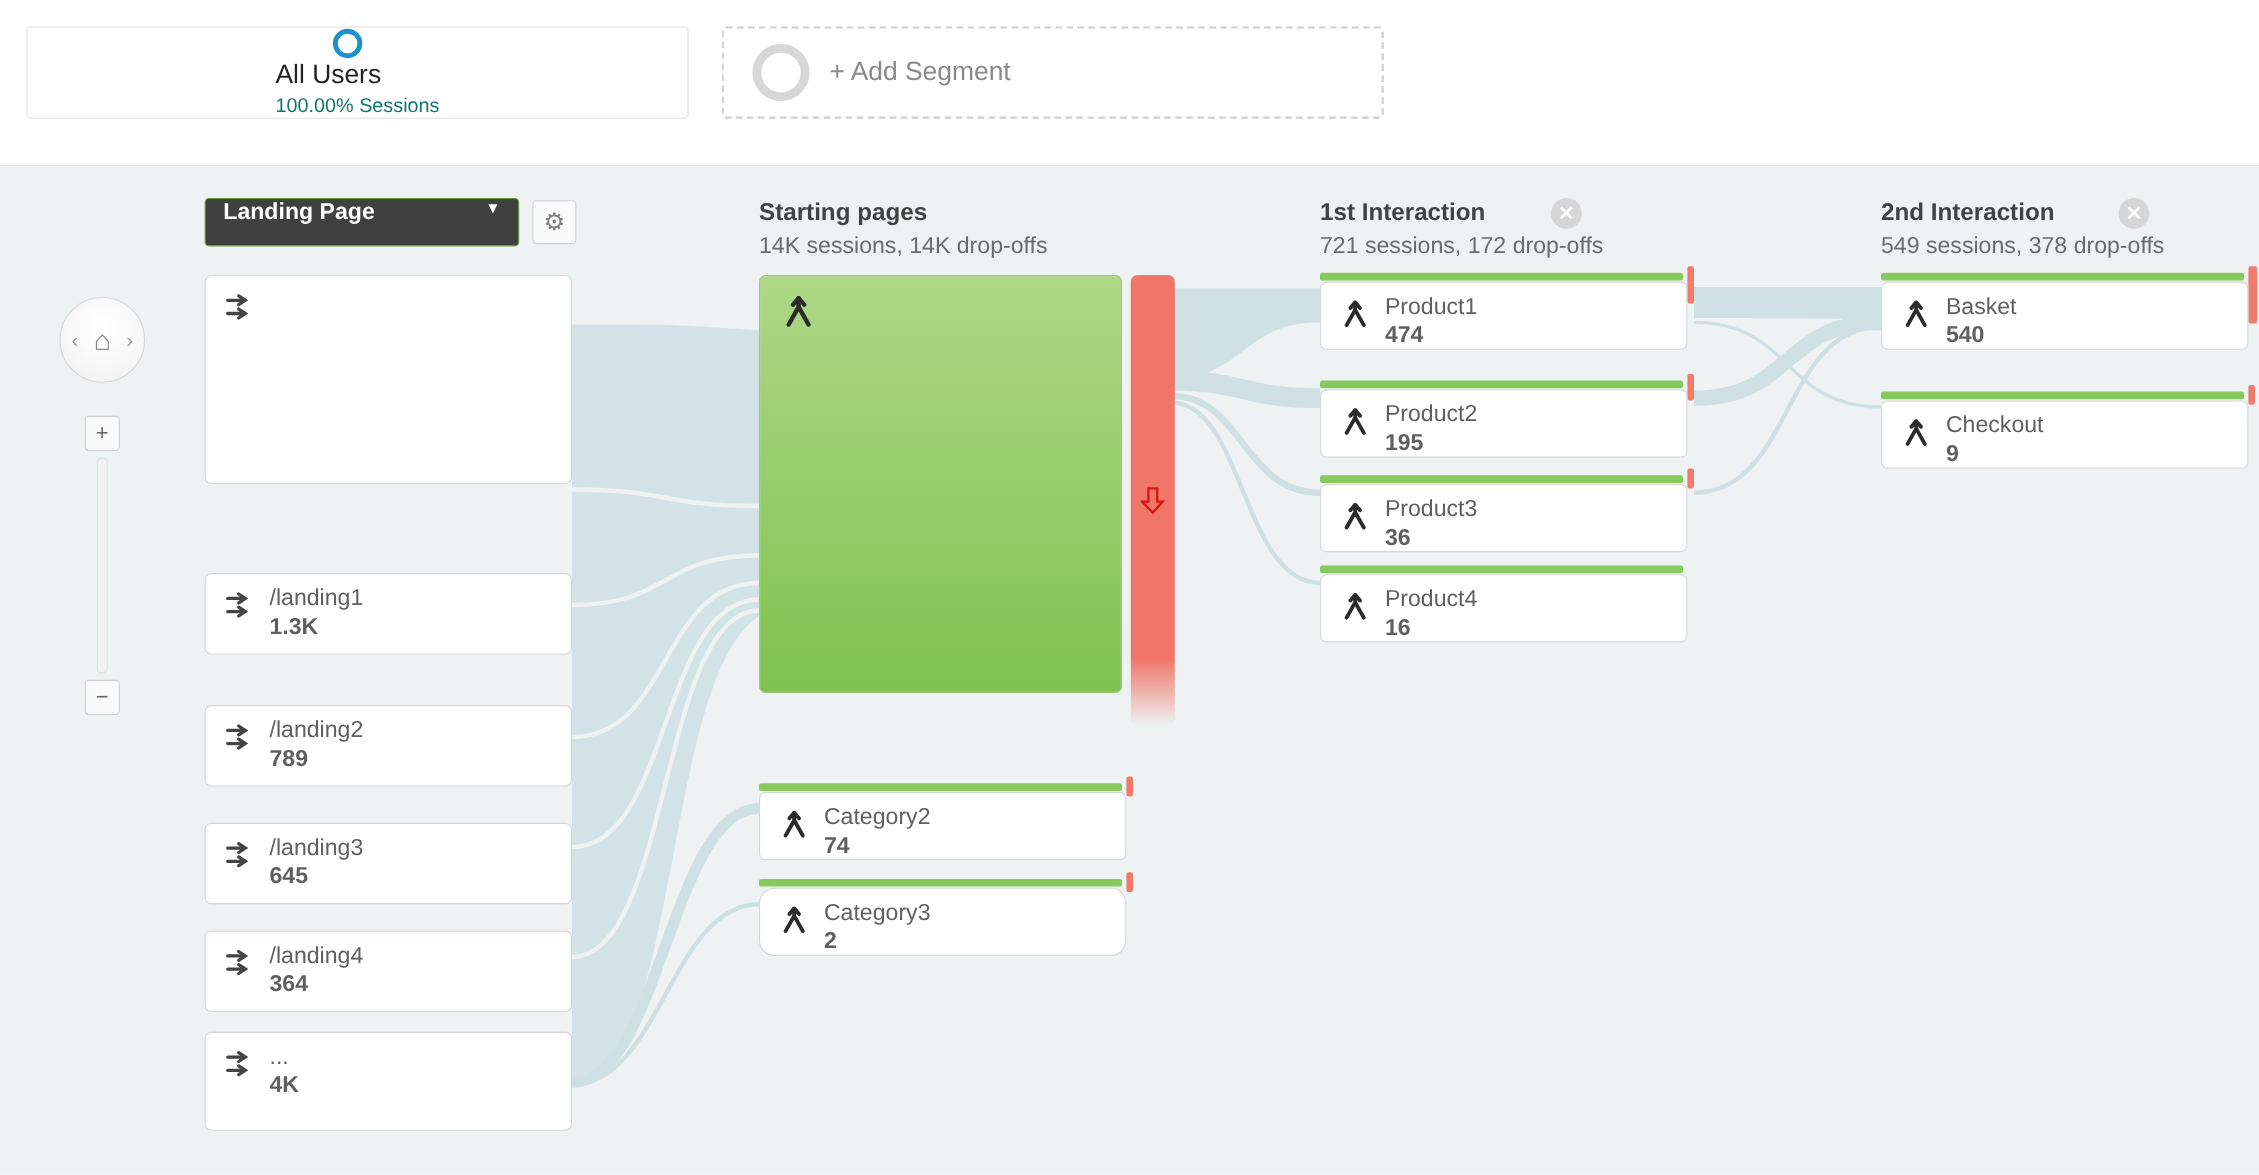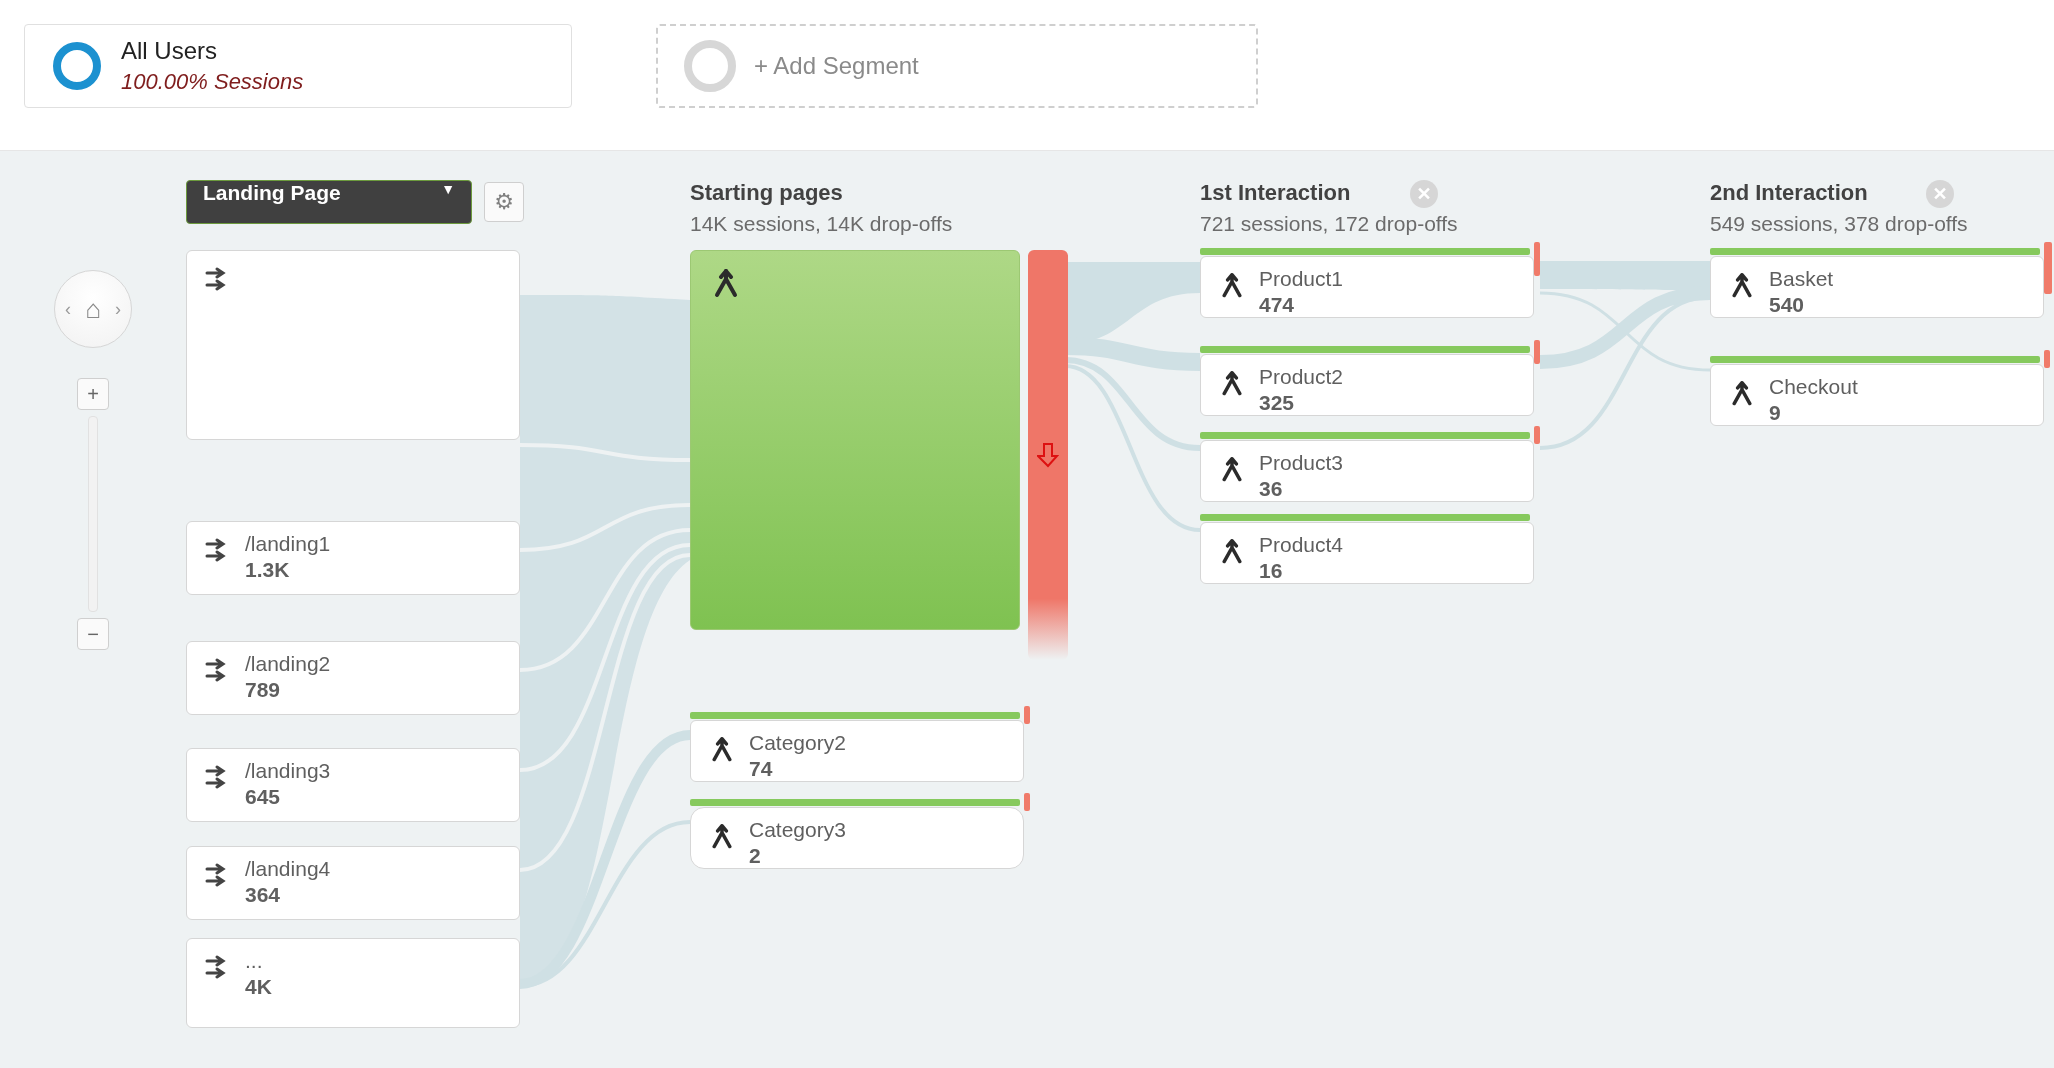--- a/index.html
+++ b/index.html
@@ -12,21 +12,21 @@
     display: flex;
     align-items: center;
     border: 1px solid #e0e0e0;
     border-radius: 4px;
     background: #fff;
     height: 84px;
     padding: 0 26px;
   }
   .segment-pill .ring { width: 52px; height: 52px; margin-right: 18px; }
   .segment-pill .title { font-size: 24px; color: #222; }
-  .segment-pill .sub   { font-size: 22px; color: #7f1d1d; margin-top: 4px; font-style: italic; }
+  .segment-pill .sub   { font-size: 18px; color: #0f766e; margin-top: 4px; }
 
   .segment-add {
     position: absolute;
     display: flex;
     align-items: center;
     border: 2px dashed #cfcfcf;
     border-radius: 4px;
     background: #fff;
     height: 84px;
     padding: 0 26px;
@@ -172,21 +172,21 @@
 
   <path d="M 1540 261 C 1640 261 1620 261 1710 261 L 1710 290 C 1620 290 1640 289 1540 289 Z" fill="#cfe0e4"></path>
 
   <path d="M 1540 362 C 1630 362 1620 293 1710 293" stroke="#cfe0e4" stroke-width="14" fill="none"></path>
 
   <path d="M 1540 448 C 1630 448 1620 297 1710 297" stroke="#cfe0e4" stroke-width="4" fill="none"></path>
 
   <path d="M 1540 293 C 1630 293 1620 370 1710 370" stroke="#cfe0e4" stroke-width="3" fill="none"></path>
 </svg>
 
-<div class="segment-pill" style="left:24px; top:24px; width:548px;">
+<div class="segment-pill" style="left:24px; top:24px; width:602px;flex-direction:column;">
   <svg class="ring" viewBox="0 0 52 52">
     <circle cx="26" cy="26" r="20" fill="none" stroke="#1c91d0" stroke-width="8"></circle>
   </svg>
   <div>
     <div class="title">All Users</div>
     <div class="sub">100.00% Sessions</div>
   </div>
 </div>
 
 <div class="segment-add" style="left:656px; top:24px; width:602px;">
@@ -354,21 +354,21 @@
 <div class="top-bar green" style="left:1200px; top:346px; width:330px;"></div>
 <div class="drop-tick" style="left:1534px; top:340px; height:24px;"></div>
 <div class="node" style="left:1200px; top:354px; width:334px; height:62px;">
   <div class="icon">
     <svg width="26" height="26" viewBox="0 0 30 30">
         <path d="M6 26 L15 10 L24 26 M15 10 L15 4 M10 8 L15 2 L20 8" stroke="#2b2b2b" stroke-width="4" fill="none" stroke-linecap="round" stroke-linejoin="round"></path>
       </svg>
   </div>
   <div>
     <div class="label">Product2</div>
-    <div class="value">325</div>
+    <div class="value">195</div>
   </div>
 </div>
 
 <div class="top-bar green" style="left:1200px; top:432px; width:330px;"></div>
 <div class="drop-tick" style="left:1534px; top:426px; height:18px;"></div>
 <div class="node" style="left:1200px; top:440px; width:334px; height:62px;">
   <div class="icon">
     <svg width="26" height="26" viewBox="0 0 30 30">
         <path d="M6 26 L15 10 L24 26 M15 10 L15 4 M10 8 L15 2 L20 8" stroke="#2b2b2b" stroke-width="4" fill="none" stroke-linecap="round" stroke-linejoin="round"></path>
       </svg>

